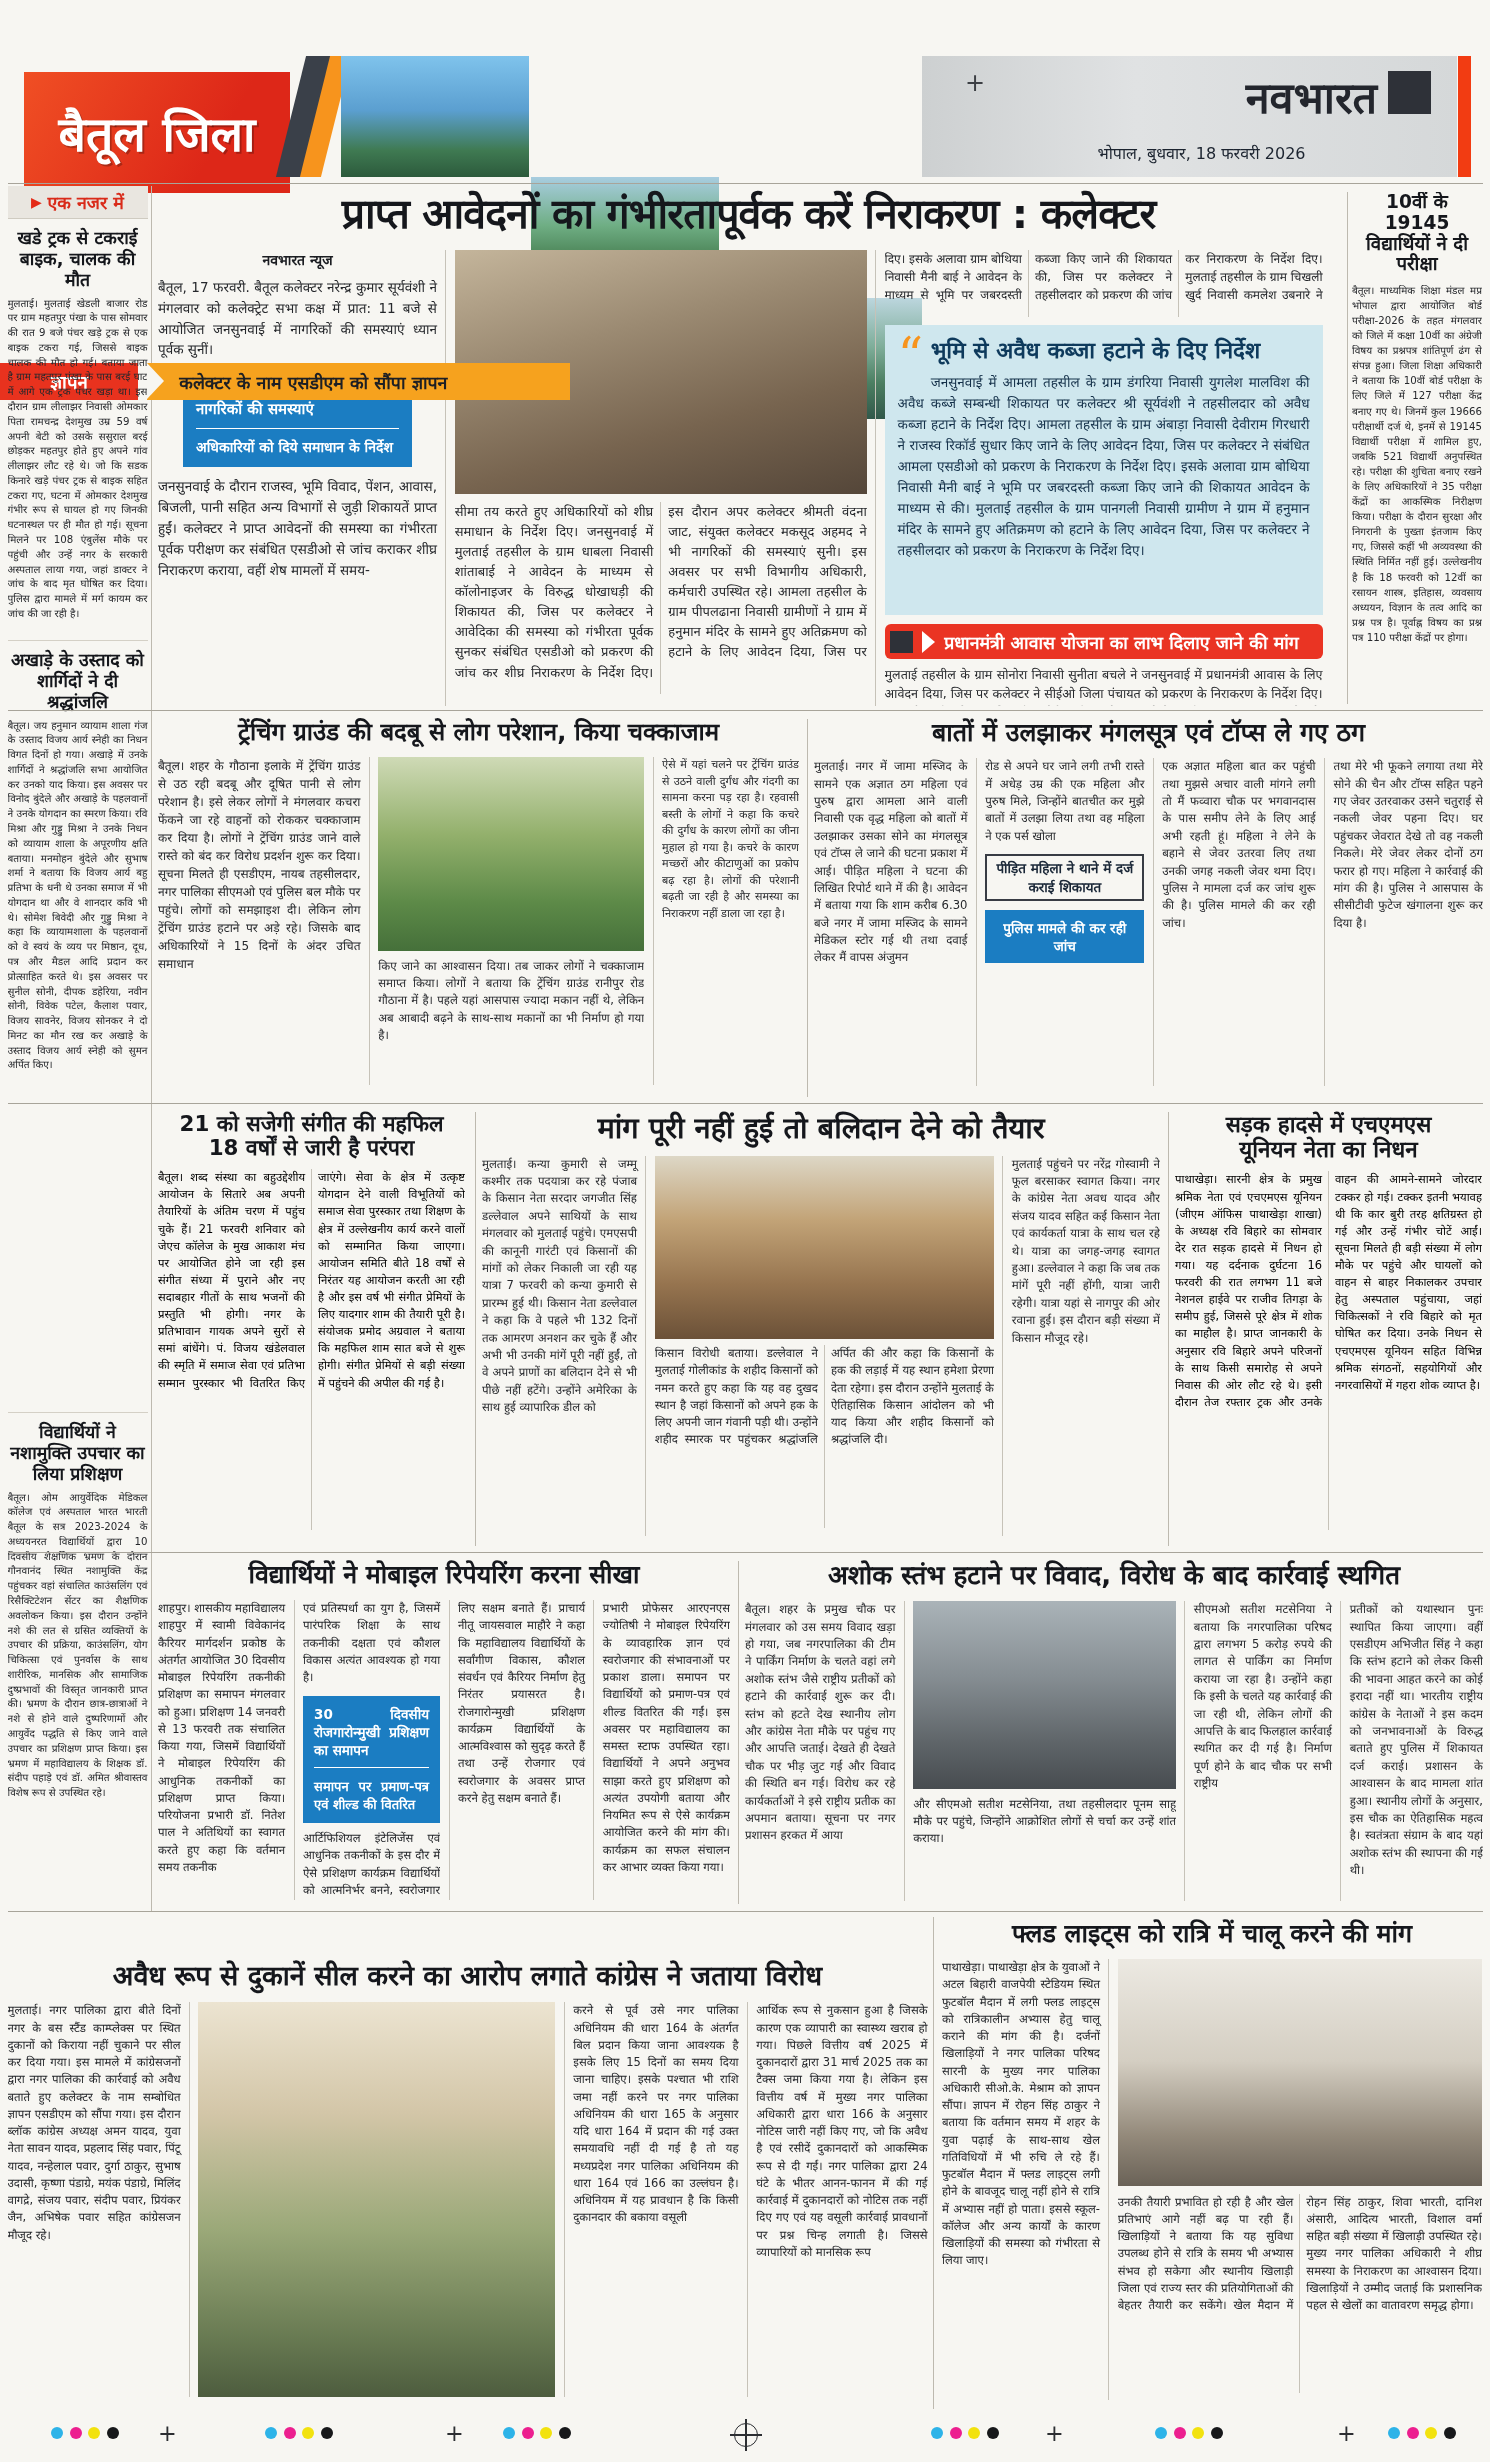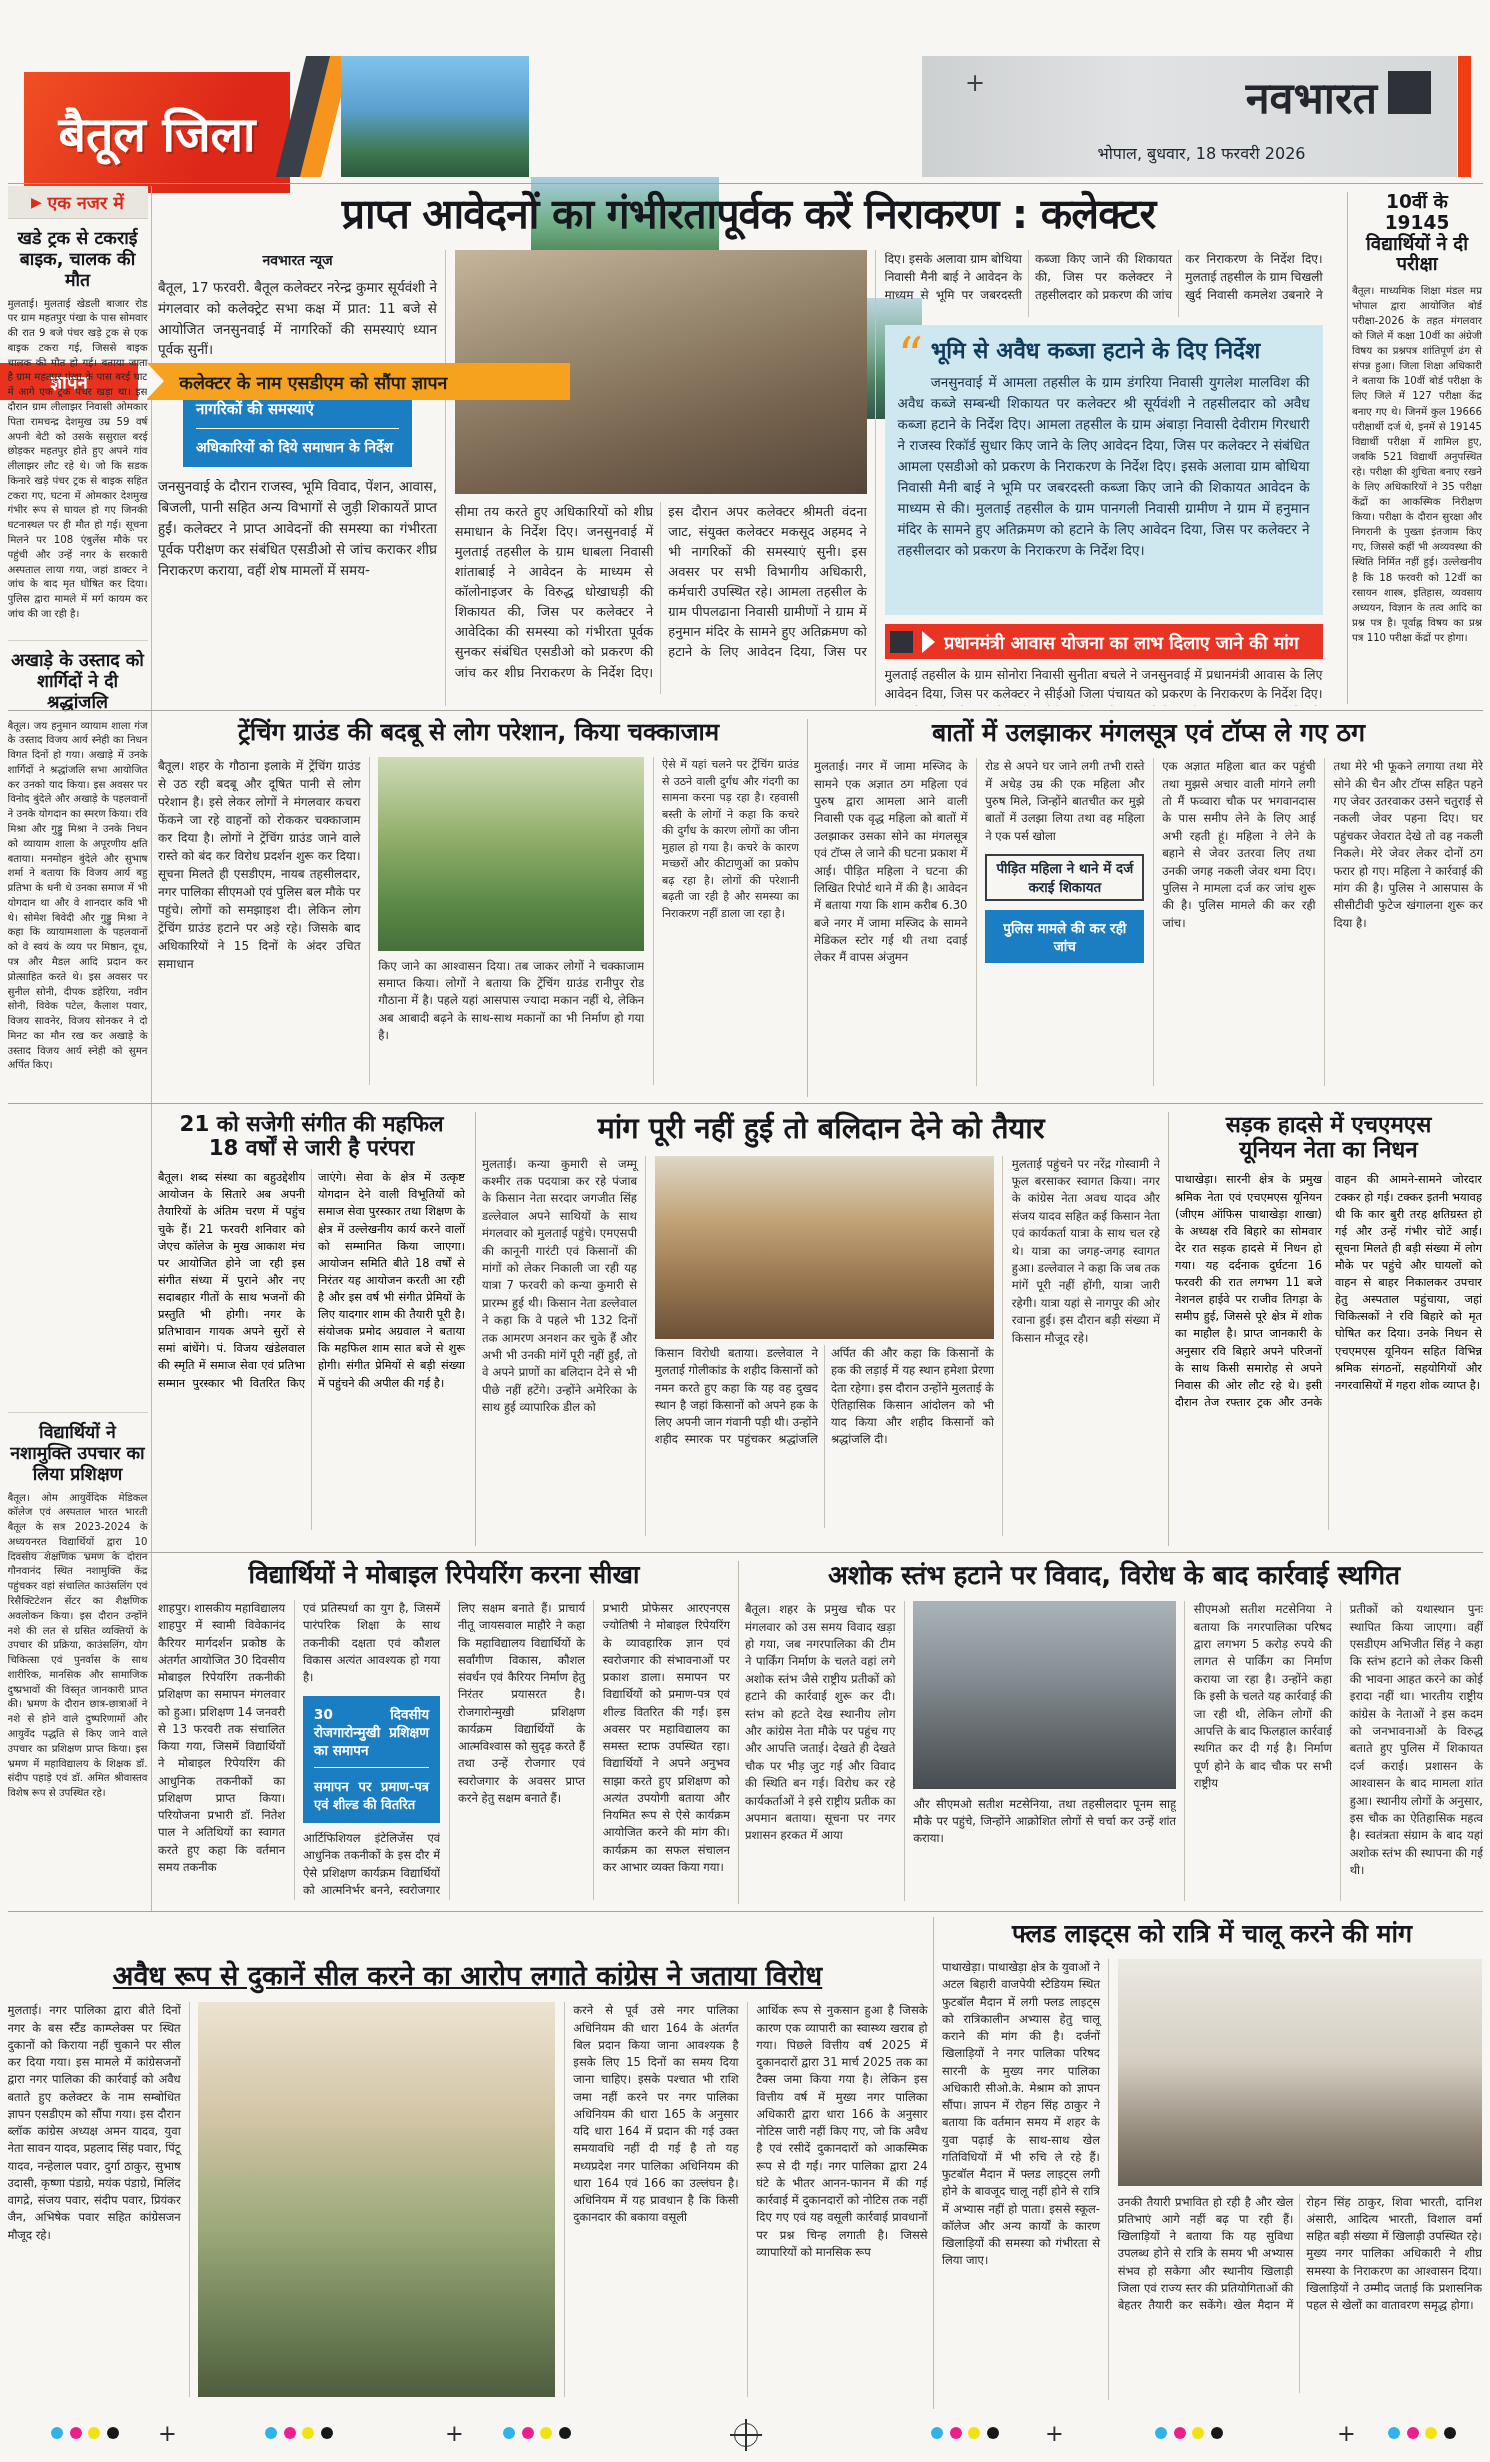--- a/index.html
+++ b/index.html
@@ -44,21 +44,21 @@
   #main-hl{left:158px;top:192px;width:1181px;font-size:41px;letter-spacing:-0.9px;}
   .byline{text-align:center;font-weight:800;font-size:14px;color:#1b1d22;}
   .bluebox{background:#1b7dc2;color:#fff;padding:11.2px 13px;width:203px;margin:9.3px auto;}
   .bluebox .l1{font-size:15px;font-weight:800;line-height:1.3;}
   .bluebox .l2{font-size:14px;font-weight:800;line-height:1.3;border-top:1.9px solid #fff;margin-top:8.4px;padding-top:8.4px;}
   #encroach{background:#cfe7ee;padding:9.3px 13px;margin-top:7.5px;height:272px;overflow:hidden;}
   #encroach .q{float:left;color:#f7941d;font-size:50px;line-height:.7;font-family:"DejaVu Serif",serif;margin:5.6px 7.5px 0 0;}
   #encroach .eh{font-size:22.4px;font-weight:800;color:#0e3a5c;margin-bottom:7.5px;}
   #encroach .eb{font-size:13.5px;line-height:1.55;text-align:justify;color:#15314a;}
   #awas{margin-top:9.3px;}
-  #awas .strip{background:#ea3423;height:35px;display:flex;align-items:center;gap:9.3px;padding-left:5.6px;}
+  #awas .strip{background:#ea3423;height:35px;display:flex;align-items:center;gap:9.3px;padding-left:5.6px;border-radius:6px;}
   #awas .sq{width:22.4px;height:22.4px;background:#2e3138;}
   #awas .pen{width:0;height:0;border-top:11.2px solid transparent;border-bottom:11.2px solid transparent;border-left:13px solid #fff;}
   #awas .at{color:#fff;font-weight:800;font-size:17.7px;}
   #awas .ab{font-size:12.6px;line-height:1.5;text-align:justify;margin-top:6.5px;color:#26282c;overflow:hidden;height:86px;}
   
   .boxed-dark{border:2.8px solid #383c44;padding:3px;text-align:center;font-weight:800;color:#1b2838;font-size:13.5px;line-height:1.35;margin-top:9.3px;}
   .boxed-blue{background:#1b7dc2;color:#fff;padding:8.4px 7.5px;text-align:center;font-weight:800;font-size:13.5px;line-height:1.35;margin-top:9.3px;}
   .bluebox2{background:#1b7dc2;color:#fff;padding:9.3px 11.2px;margin-top:9.3px;}
   .bluebox2 .l1{font-size:13.5px;font-weight:800;line-height:1.35;}
   .bluebox2 .l2{font-size:13px;font-weight:800;line-height:1.35;border-top:1.9px solid #fff;margin-top:7.5px;padding-top:10px;}
@@ -258,21 +258,21 @@
   <div id="memo">
     <div class="lab">ज्ञापन</div>
     <div class="gap"></div>
     <div class="strip">
       <span class="notch"></span>
       <span>कलेक्टर के नाम एसडीएम को सौंपा ज्ञापन</span>
     </div>
   </div>
 
   <div class="abs" style="left:7.5px;top:1961px;width:920px;">
-    <div class="hl" style="font-size:27px;text-decoration:underline;">अवैध रूप से दुकानें सील करने का आरोप लगाते कांग्रेस ने जताया विरोध</div>
+    <div class="hl" style="font-size:27px;">अवैध रूप से दुकानें सील करने का आरोप लगाते कांग्रेस ने जताया विरोध</div>
     <div class="cols" style="margin-top:11.2px;height:395px;">
       <div class="col" style="width:177px;font-size:11.5px;line-height:1.5;">मुलताई। नगर पालिका द्वारा बीते दिनों नगर के बस स्टैंड काम्प्लेक्स पर स्थित दुकानों को किराया नहीं चुकाने पर सील कर दिया गया। इस मामले में कांग्रेसजनों द्वारा नगर पालिका की कार्रवाई को अवैध बताते हुए कलेक्टर के नाम सम्बोधित ज्ञापन एसडीएम को सौंपा गया। इस दौरान ब्लॉक कांग्रेस अध्यक्ष अमन यादव, युवा नेता सावन यादव, प्रहलाद सिंह पवार, पिंटू यादव, नन्हेलाल पवार, दुर्गा ठाकुर, सुभाष उदासी, कृष्णा पंडाग्रे, मयंक पंडाग्रे, मिलिंद वागद्रे, संजय पवार, संदीप पवार, प्रियंकर जैन, अभिषेक पवार सहित कांग्रेसजन मौजूद रहे।</div>
       <div class="col" style="width:365px;">
         <div class="photo" style="width:100%;height:100%;background:linear-gradient(180deg,#ece4d1 0%,#d3c6a8 28%,#9aa878 58%,#687a52 85%,#4d5c3e 100%);"></div>
       </div>
       <div class="col" style="width:169px;font-size:11.5px;line-height:1.5;">करने से पूर्व उसे नगर पालिका अधिनियम की धारा 164 के अंतर्गत बिल प्रदान किया जाना आवश्यक है इसके लिए 15 दिनों का समय दिया जाना चाहिए। इसके पश्चात भी राशि जमा नहीं करने पर नगर पालिका अधिनियम की धारा 165 के अनुसार यदि धारा 164 में प्रदान की गई उक्त समयावधि नहीं दी गई है तो यह मध्यप्रदेश नगर पालिका अधिनियम की धारा 164 एवं 166 का उल्लंघन है। अधिनियम में यह प्रावधान है कि किसी दुकानदार की बकाया वसूली</div>
       <div class="col" style="width:175px;font-size:11.5px;line-height:1.5;">आर्थिक रूप से नुकसान हुआ है जिसके कारण एक व्यापारी का स्वास्थ्य खराब हो गया। पिछले वित्तीय वर्ष 2025 में दुकानदारों द्वारा 31 मार्च 2025 तक का टैक्स जमा किया गया है। लेकिन इस वित्तीय वर्ष में मुख्य नगर पालिका अधिकारी द्वारा धारा 166 के अनुसार नोटिस जारी नहीं किए गए, जो कि अवैध है एवं रसीदें दुकानदारों को आकस्मिक रूप से दी गईं। नगर पालिका द्वारा 24 घंटे के भीतर आनन-फानन में की गई कार्रवाई में दुकानदारों को नोटिस तक नहीं दिए गए एवं यह वसूली कार्रवाई प्रावधानों पर प्रश्न चिन्ह लगाती है। जिससे व्यापारियों को मानसिक रूप</div>
     </div>
   </div>
 

